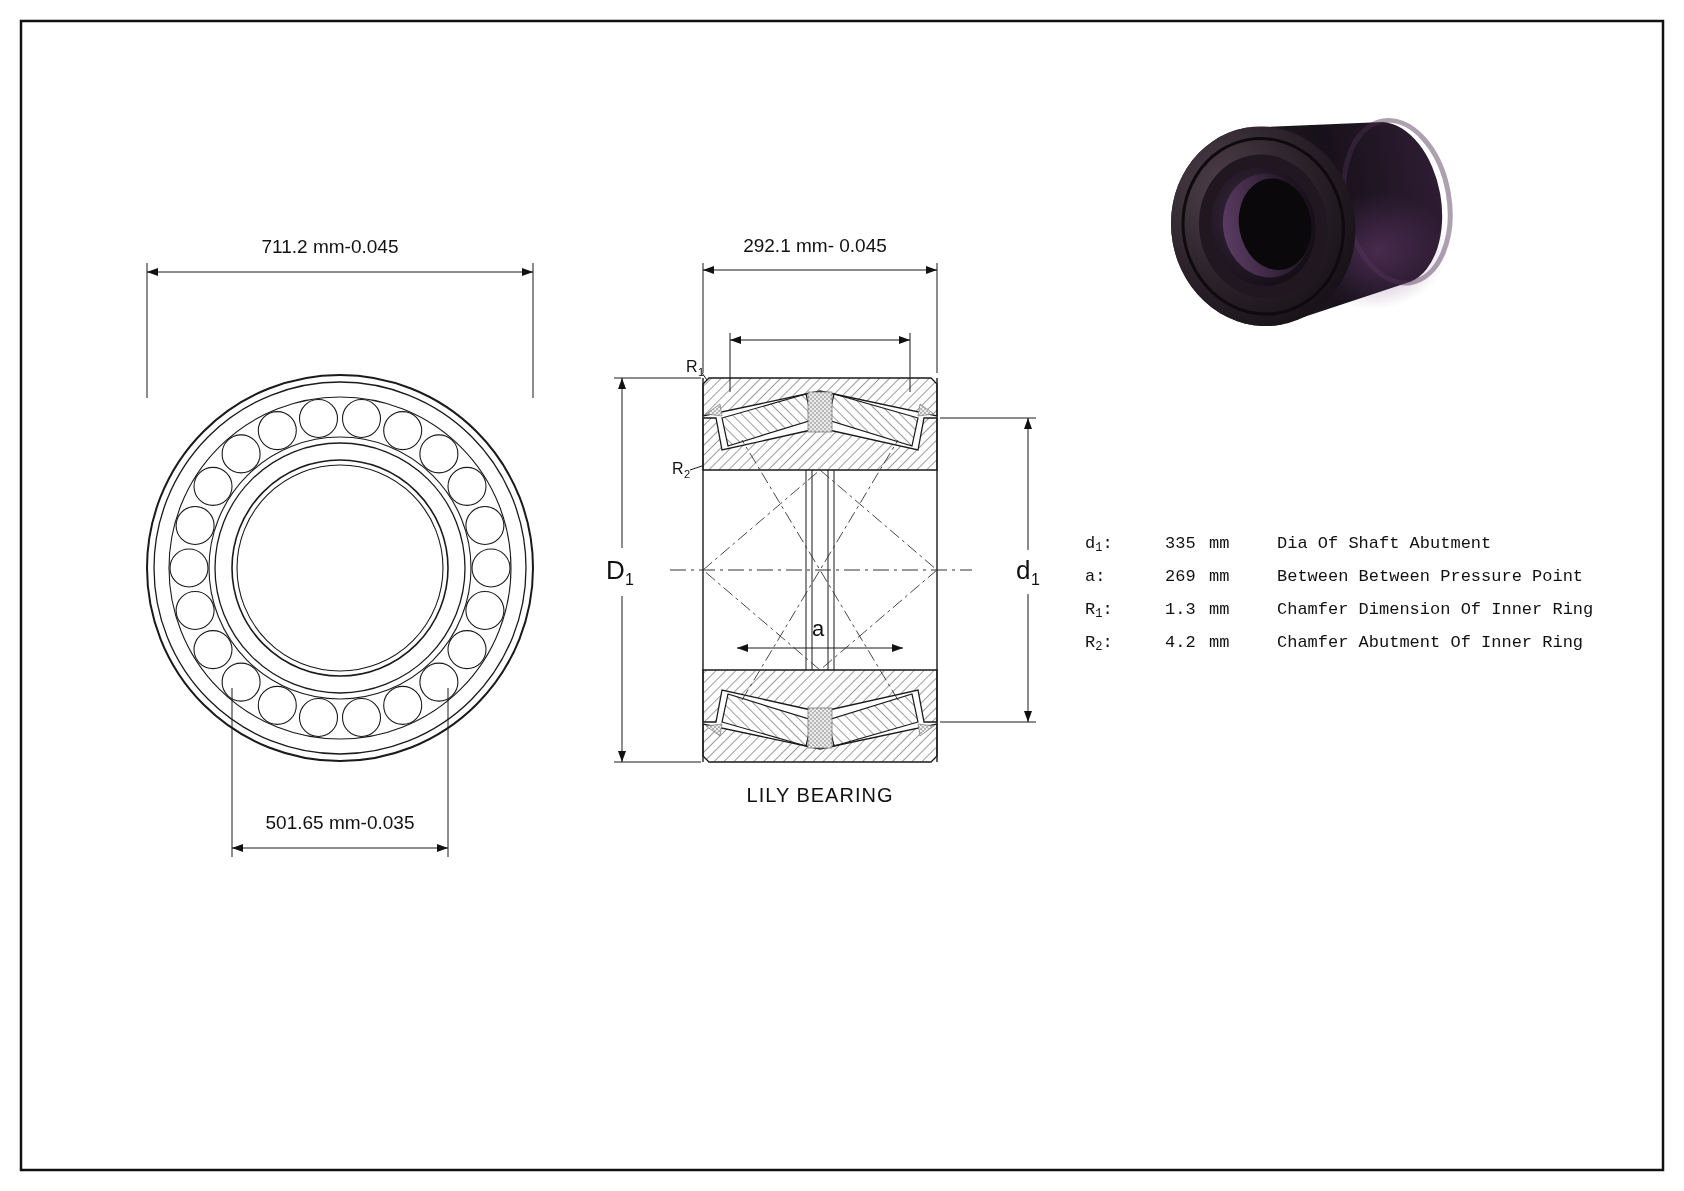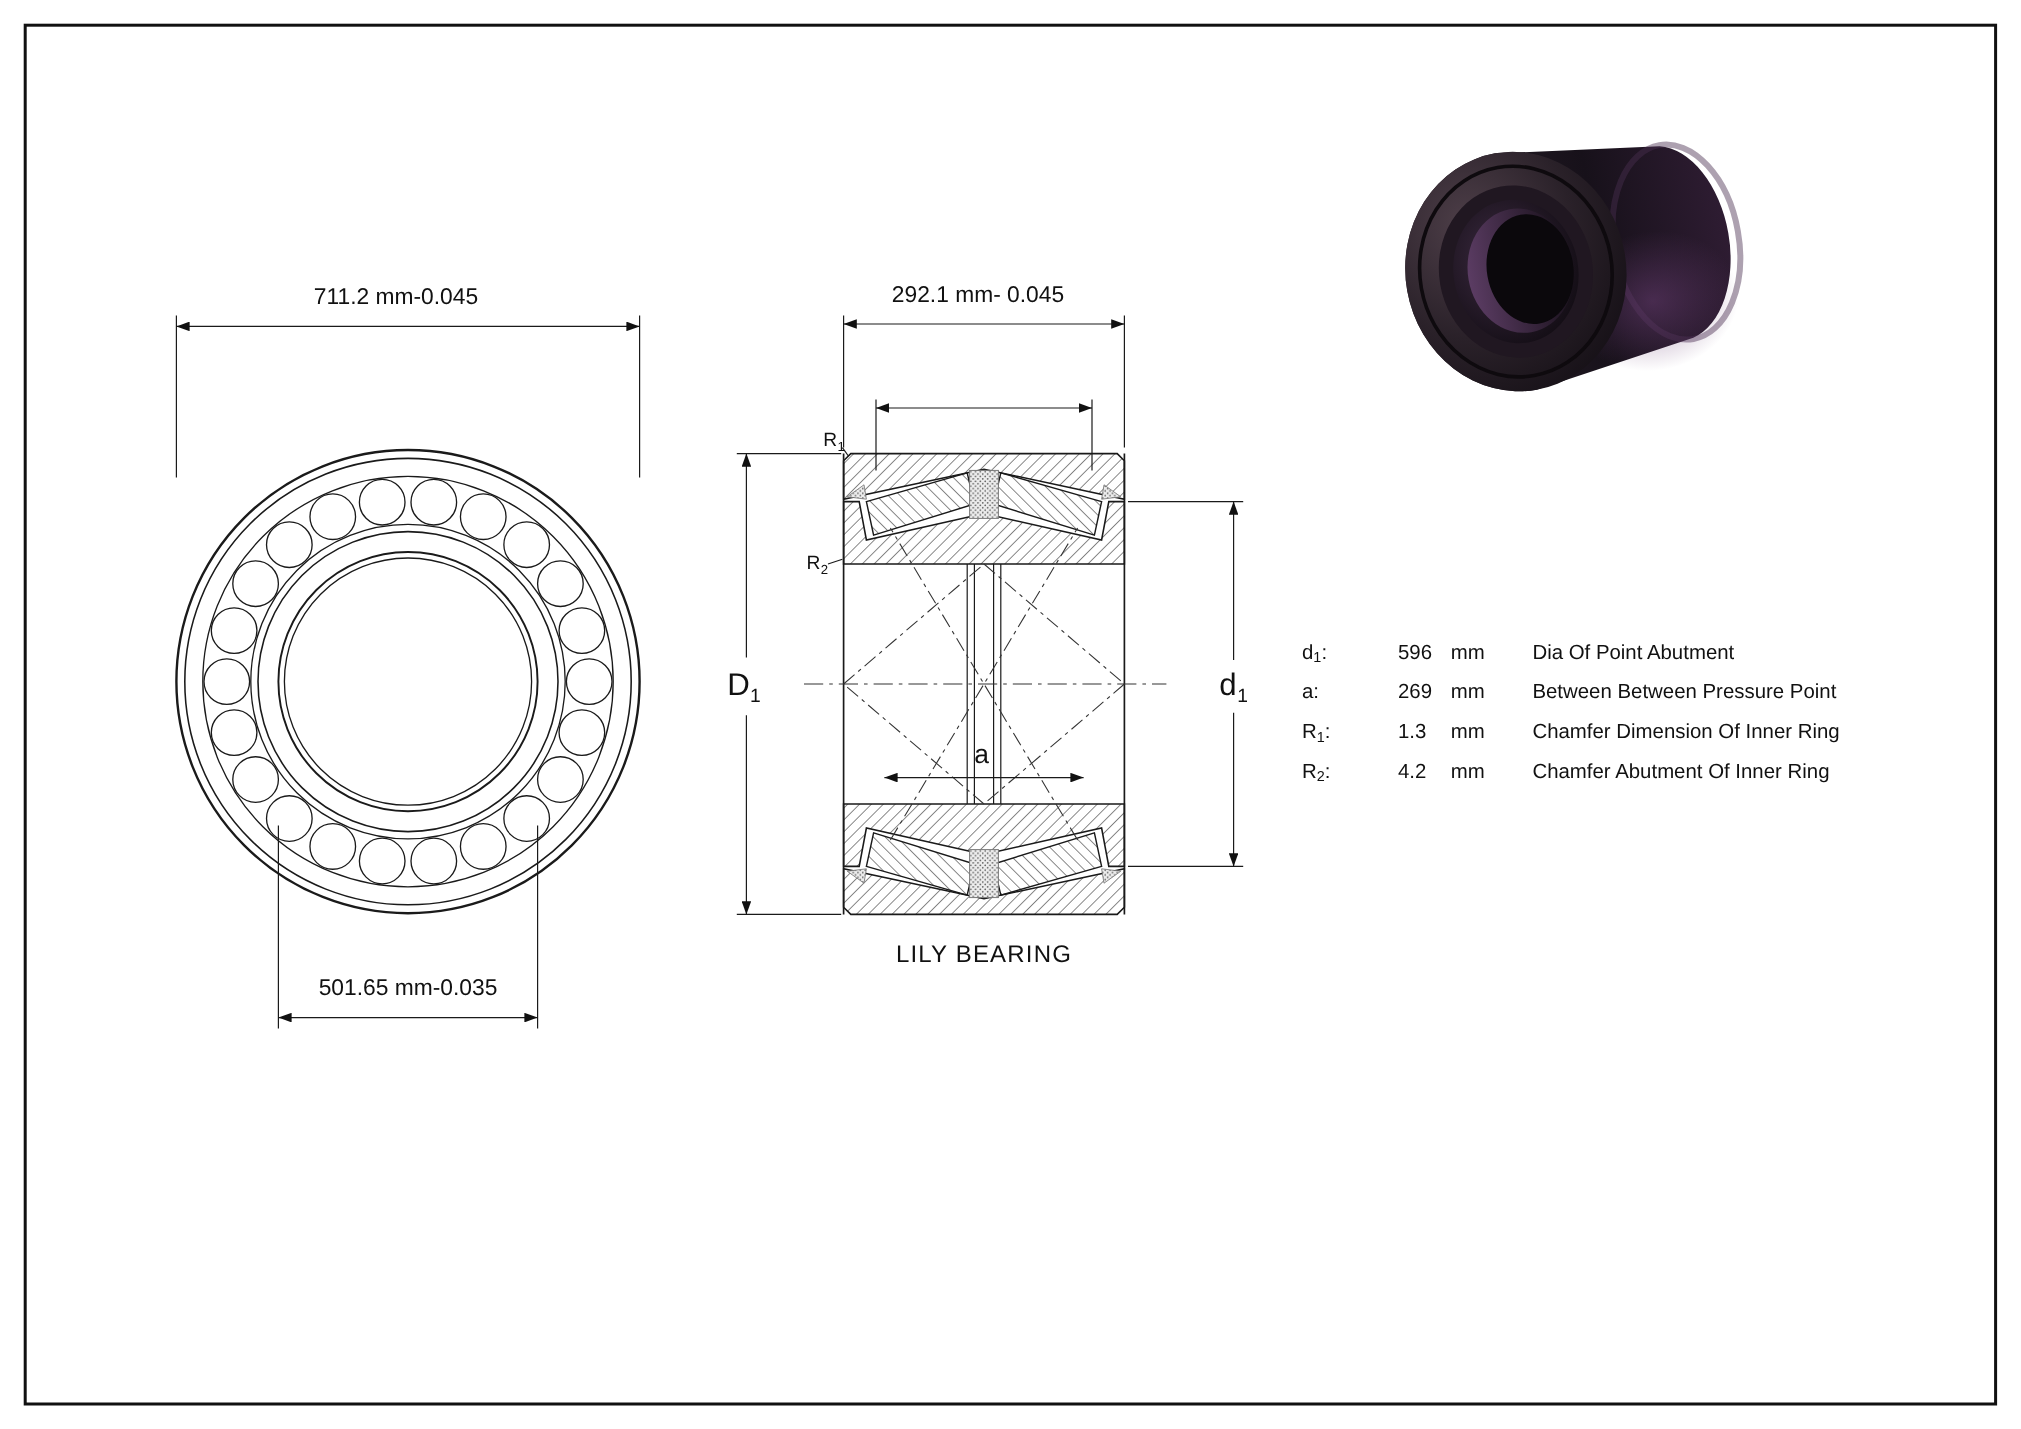--- a/index.html
+++ b/index.html
@@ -21,20 +21,21 @@
     left: 0; top: 0;
   }
   .spec-table {
     position: absolute;
     left: 1085px;
     top: 530px;
     width: 577px;
     overflow: hidden;
     font-size: 17px;
     color: #111;
+    font-family: Liberation Mono, monospace;
   }
   .spec-row {
     position: relative;
     height: 33px;
     white-space: nowrap;
   }
   .spec-row span { position: absolute; top: 4px; }
   .c-param { left: 0; }
   .c-val   { left: 80px; }
   .c-unit  { left: 124px; }
@@ -240,23 +241,23 @@
     <ellipse cx="1262" cy="218" rx="64" ry="72" fill="#201721"></ellipse>
     <ellipse cx="1262" cy="218" rx="52" ry="60" fill="url(#g3dBore)"></ellipse>
     <ellipse cx="1266" cy="218" rx="44" ry="52" fill="url(#g3dPurple)"></ellipse>
     <ellipse cx="1274" cy="218" rx="36" ry="46" fill="#0b080c"></ellipse>
   </g>
 </svg>
 
 <div class="spec-table">
   <div class="spec-row">
     <span class="c-param"><span class="p-base">d</span><span class="p-sub">1</span><span class="p-colon">:</span></span>
-    <span class="c-val">596</span>
-    <span class="c-unit">mm</span>
-    <span class="c-desc">Dia Of Point Abutment</span>
+    <span class="c-val">335</span>
+    <span class="c-unit">mm</span>
+    <span class="c-desc">Dia Of Shaft Abutment</span>
   </div>
   <div class="spec-row">
     <span class="c-param"><span class="p-base">a</span><span class="p-sub"></span><span class="p-colon">:</span></span>
     <span class="c-val">269</span>
     <span class="c-unit">mm</span>
     <span class="c-desc">Between Between Pressure Point</span>
   </div>
   <div class="spec-row">
     <span class="c-param"><span class="p-base">R</span><span class="p-sub">1</span><span class="p-colon">:</span></span>
     <span class="c-val">1.3</span>

